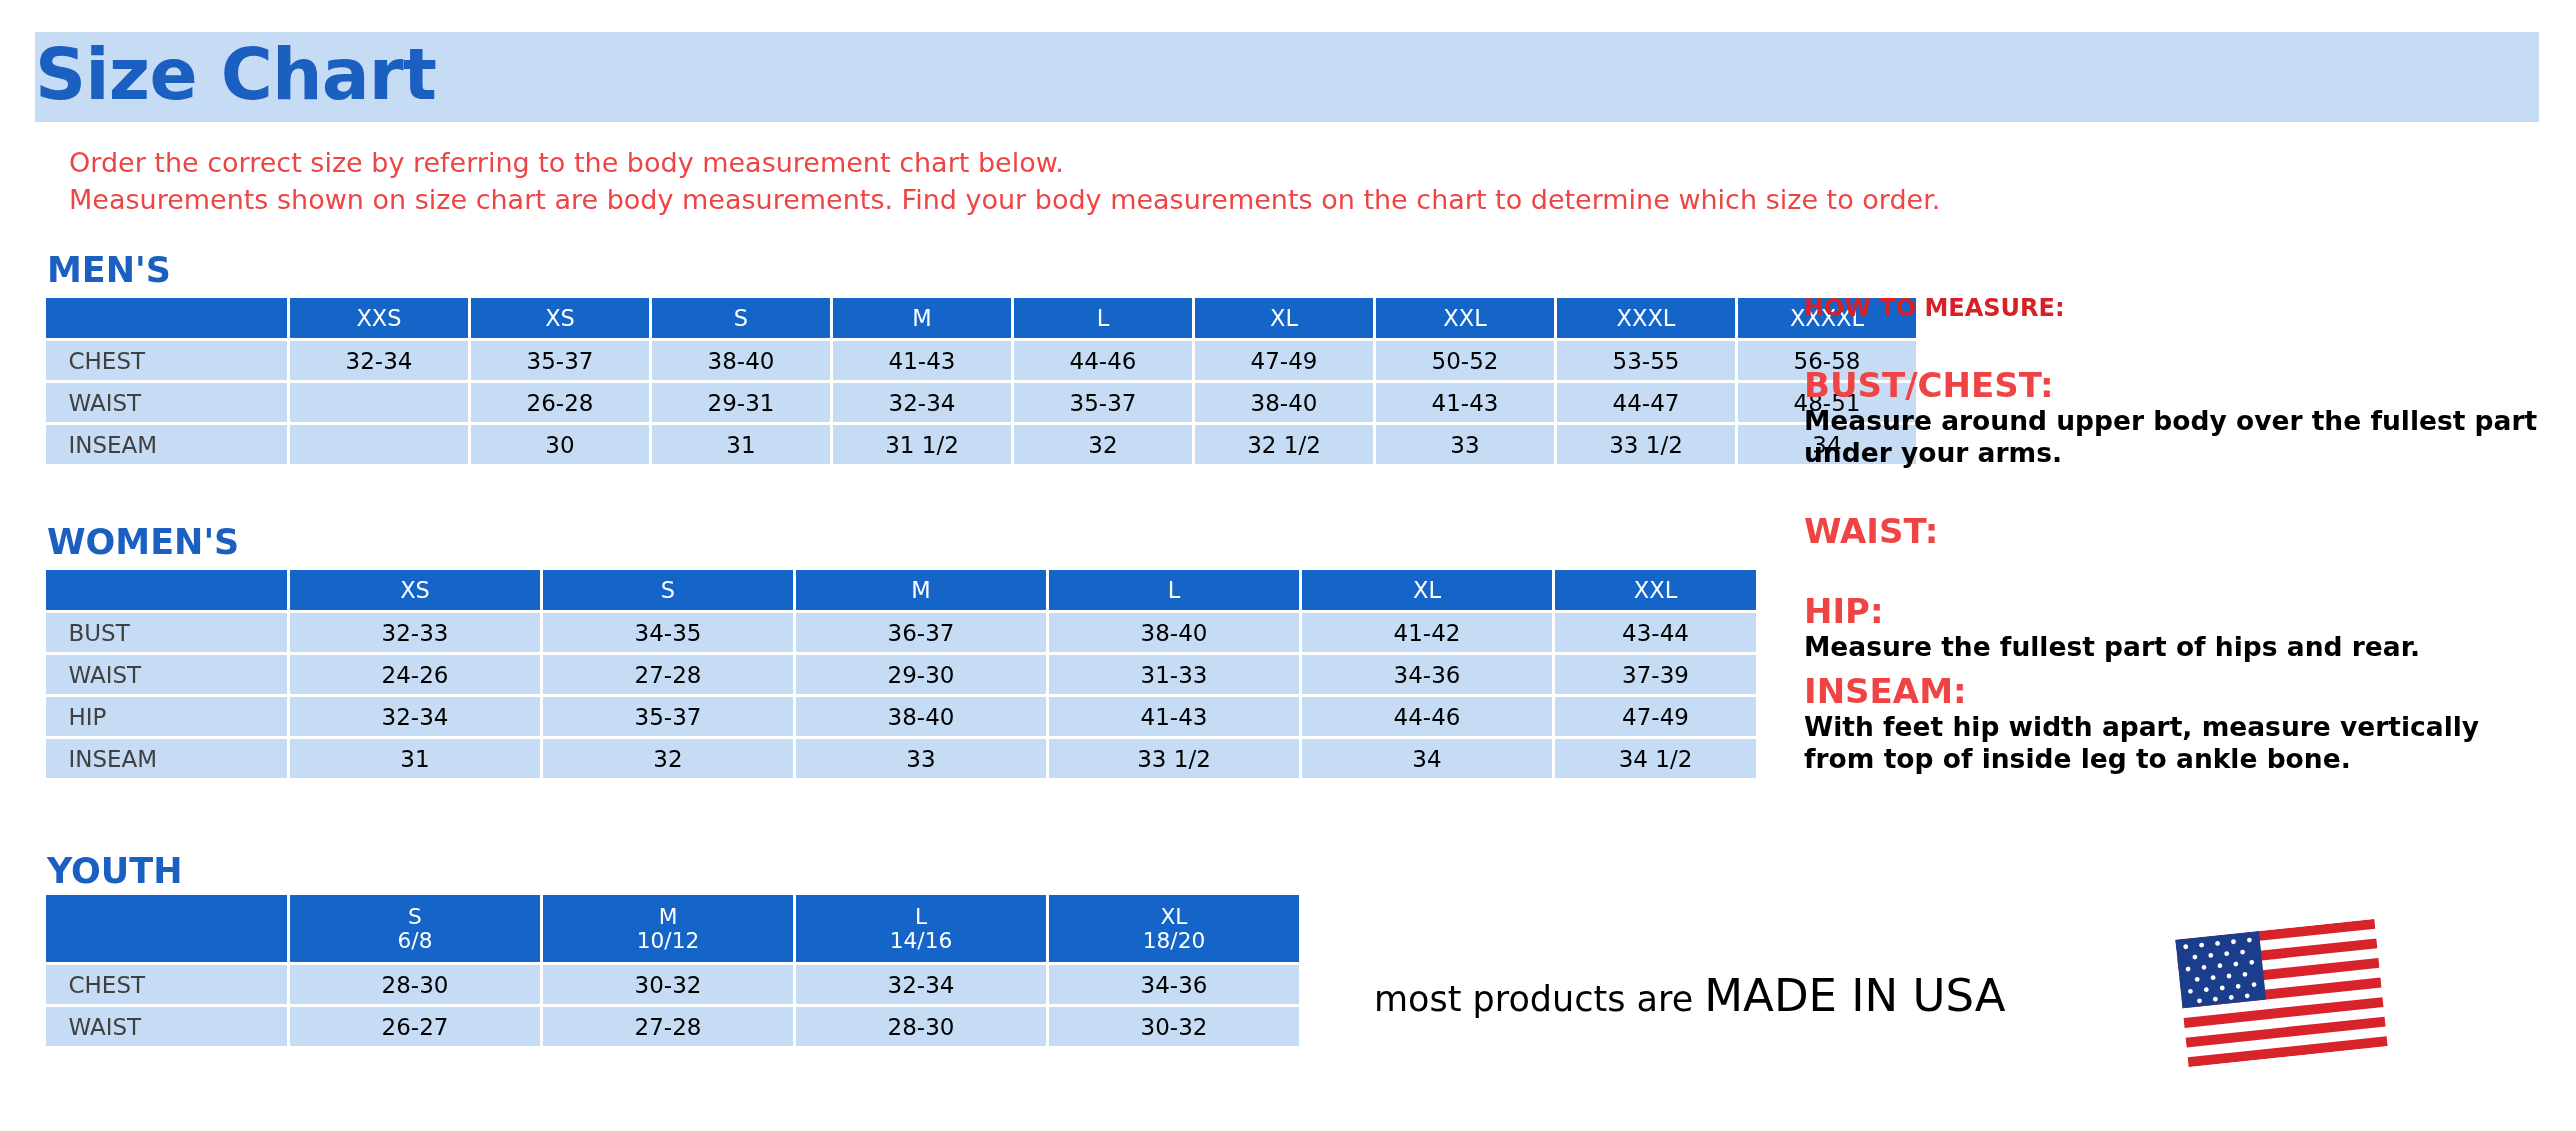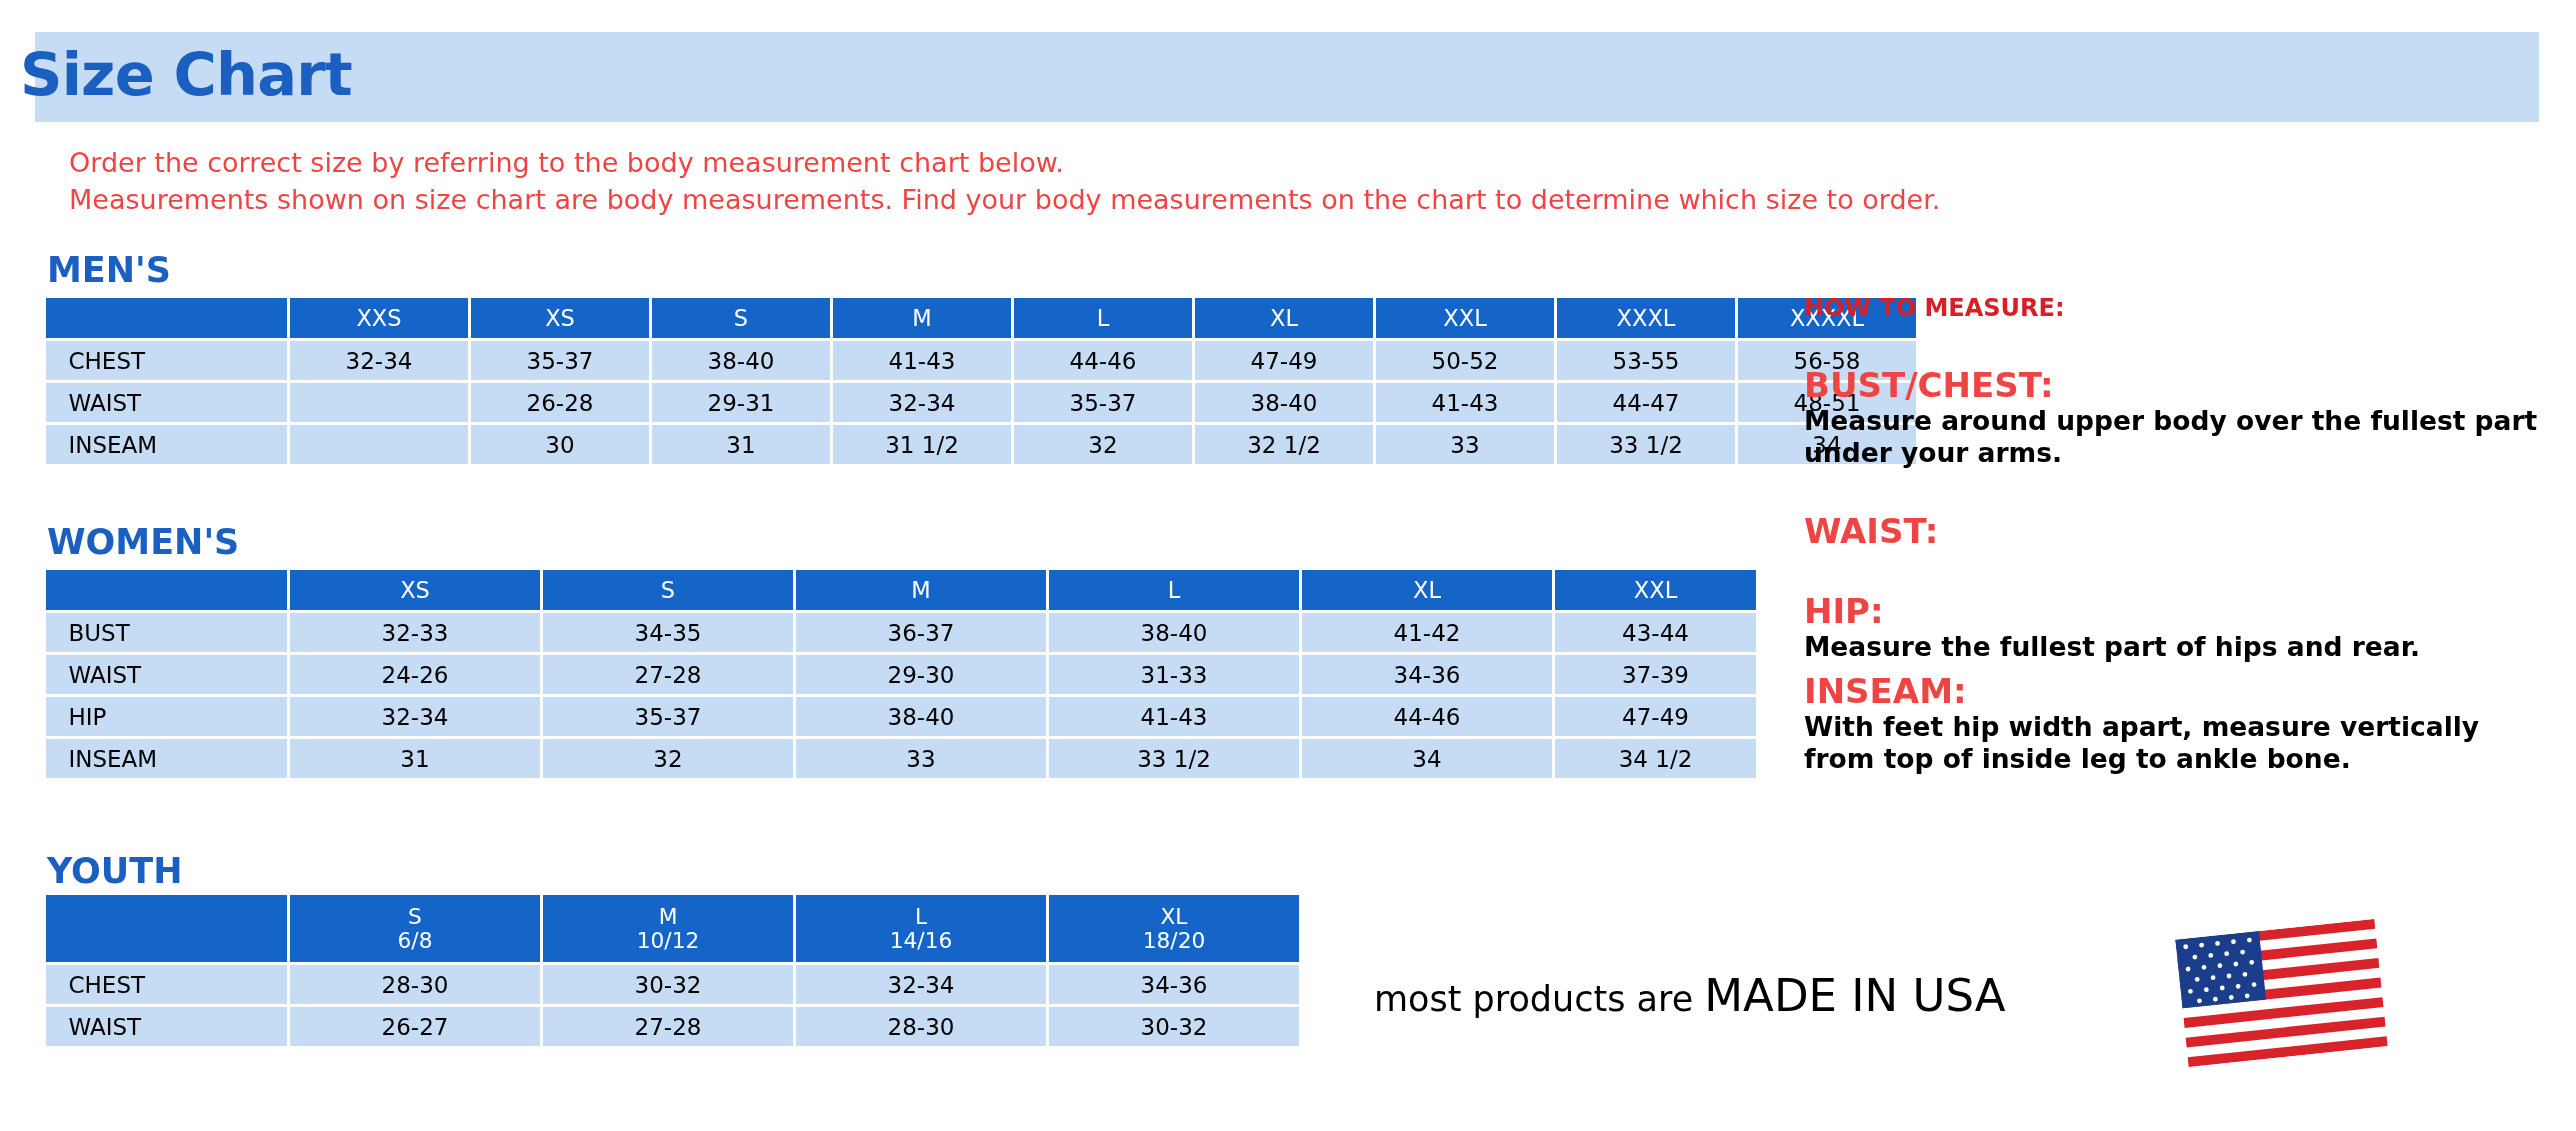--- a/index.html
+++ b/index.html
@@ -26,23 +26,23 @@
   .banner {
     position: absolute;
     left: 35px;
     top: 32px;
     width: 2504px;
     height: 90px;
     background: #c5dcf4;
   }
   .banner-title {
     position: absolute;
-    left: 20px;
+    left: 35px;
     top: 35px;
-    font-size: 59px;
+    font-size: 71px;
     font-weight: bold;
     color: #1b5fc1;
     letter-spacing: -0.8px;
     line-height: 80px;
     font-family: "DejaVu Sans", sans-serif;
   }
 
   
   .intro {
     position: absolute;
@@ -92,21 +92,21 @@
   .size-table th.sub {
     line-height: 24px;
     font-size: 21.7px;
     height: 67px;
   }
   .size-table th.corner {
     background: #1565c8;
   }
   .size-table td.rowlabel {
     background: #c5dcf4;
-    color: #000000;
+    color: #404040;
     text-align: left;
     padding-left: 22.5px;
     font-size: 23px;
     height: 39px;
   }
   .size-table td.cell {
     background: #c5dcf4;
     color: #000;
     height: 39px;
     font-size: 23px;

